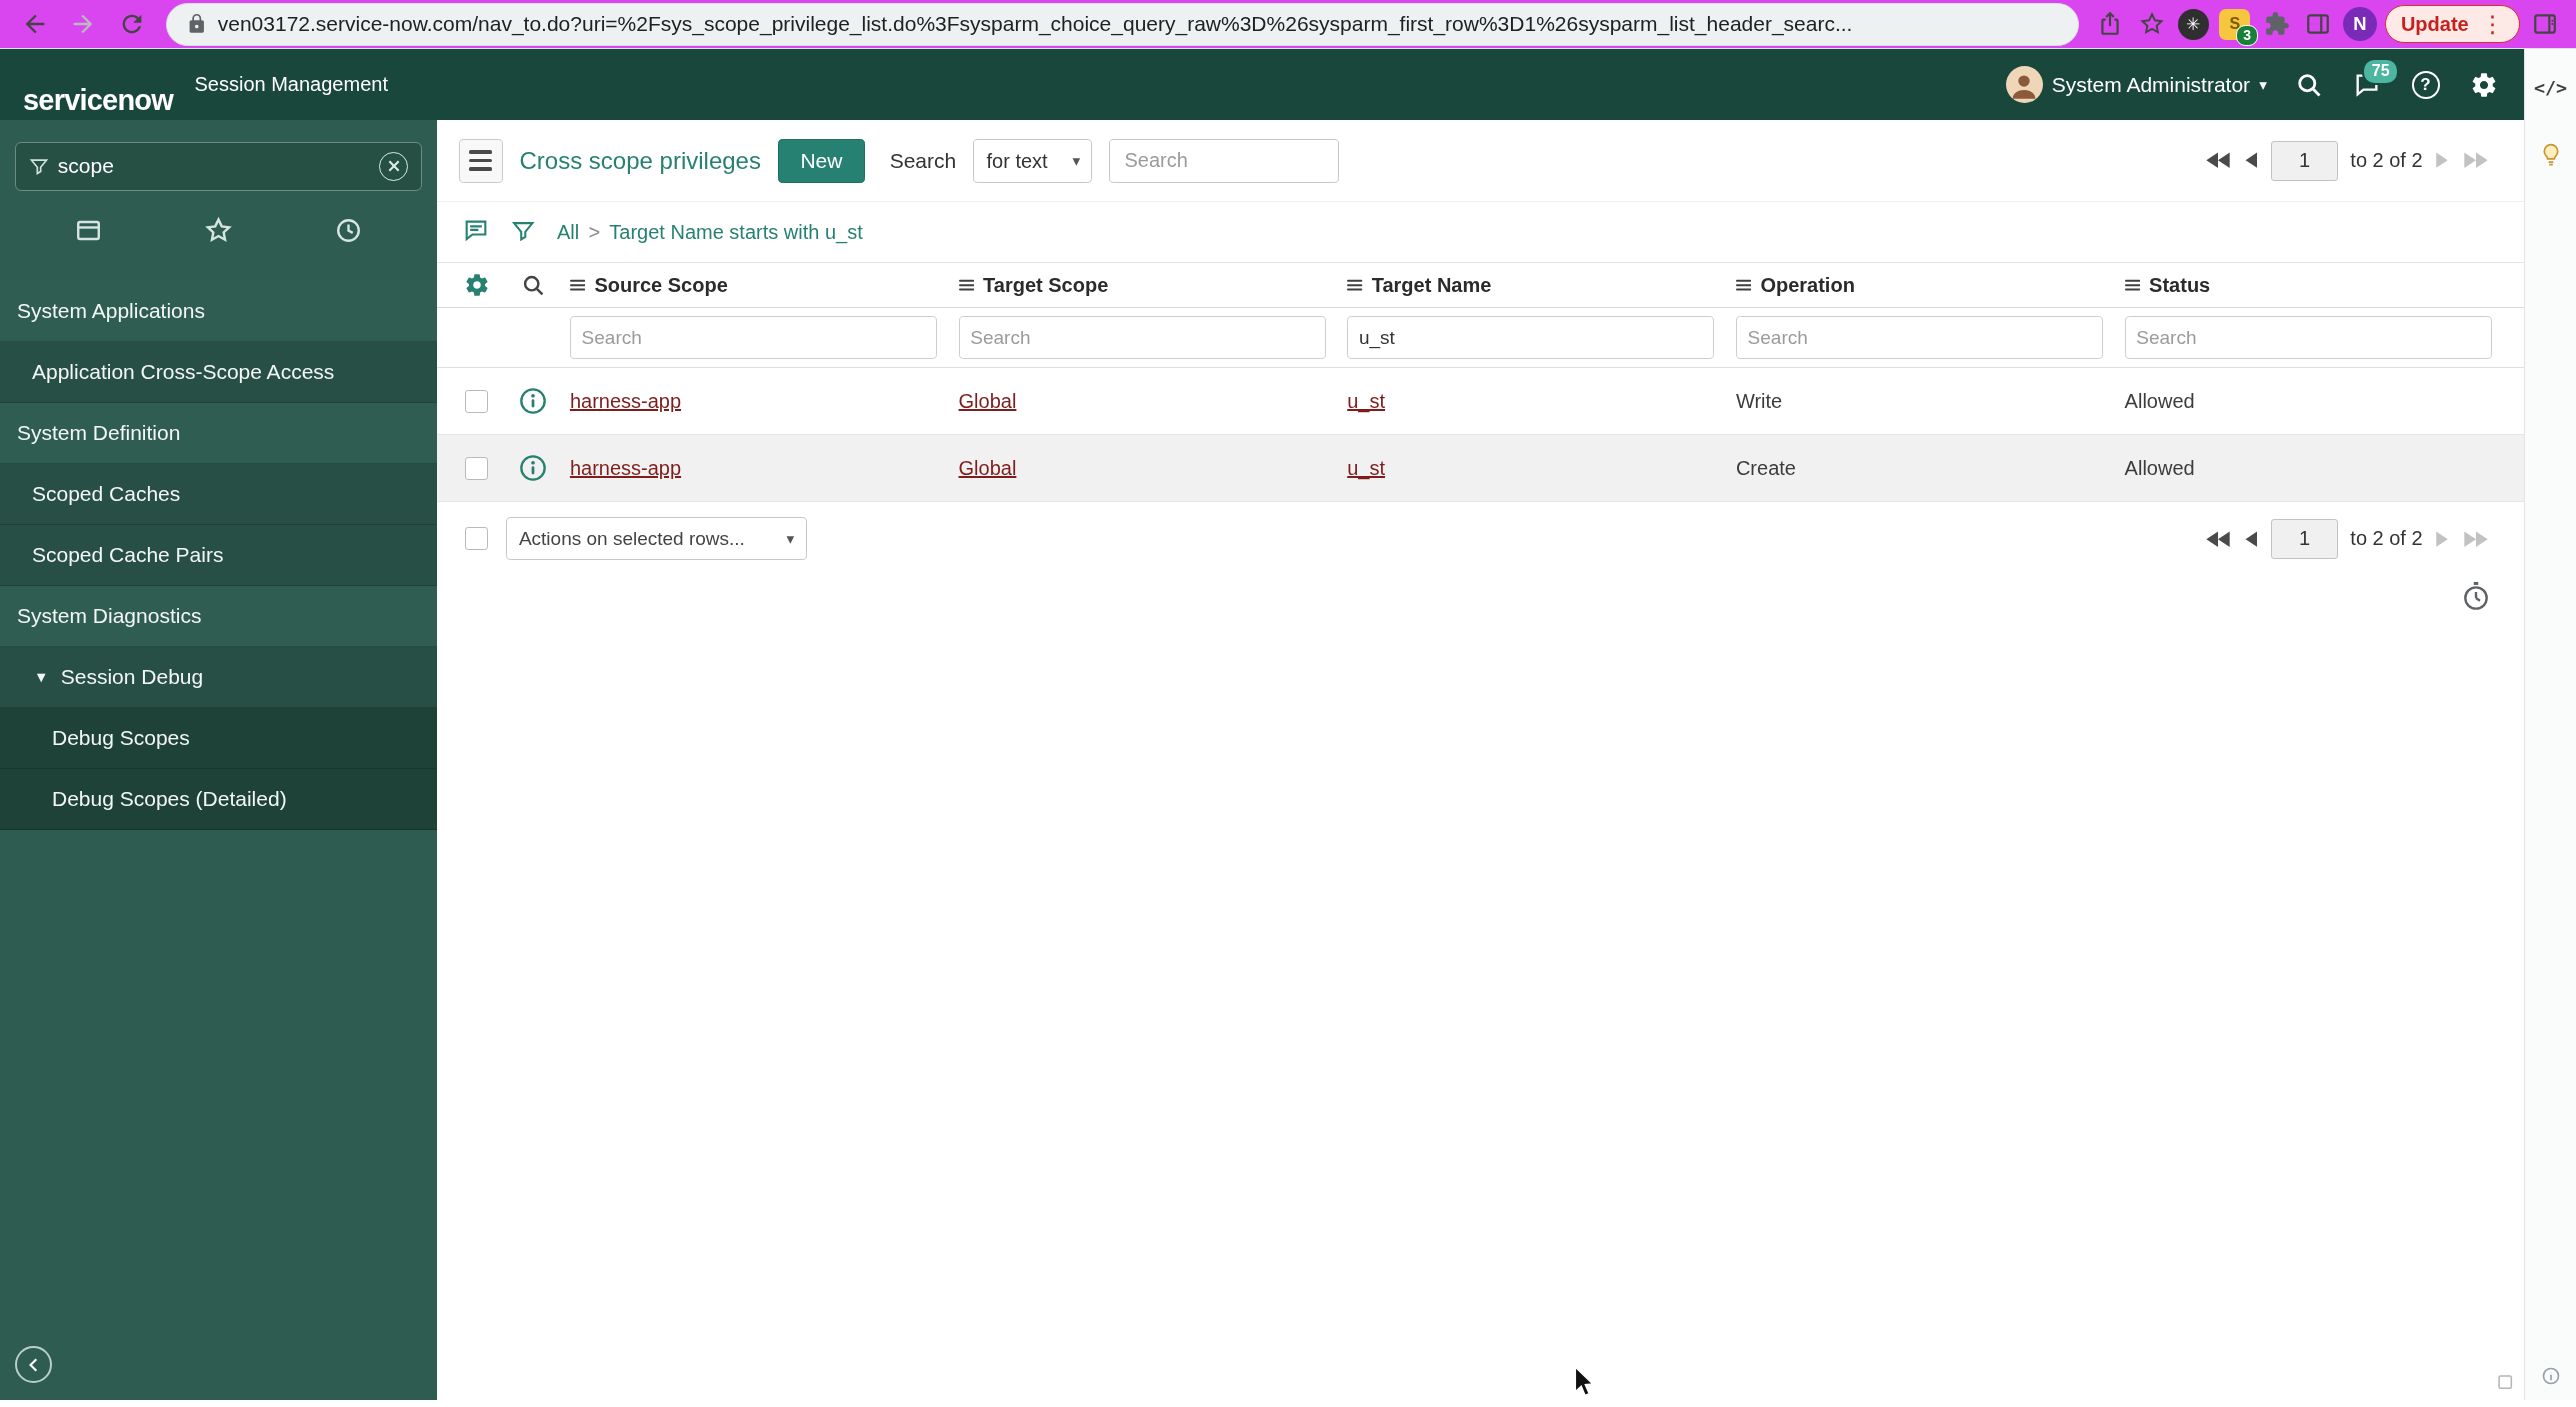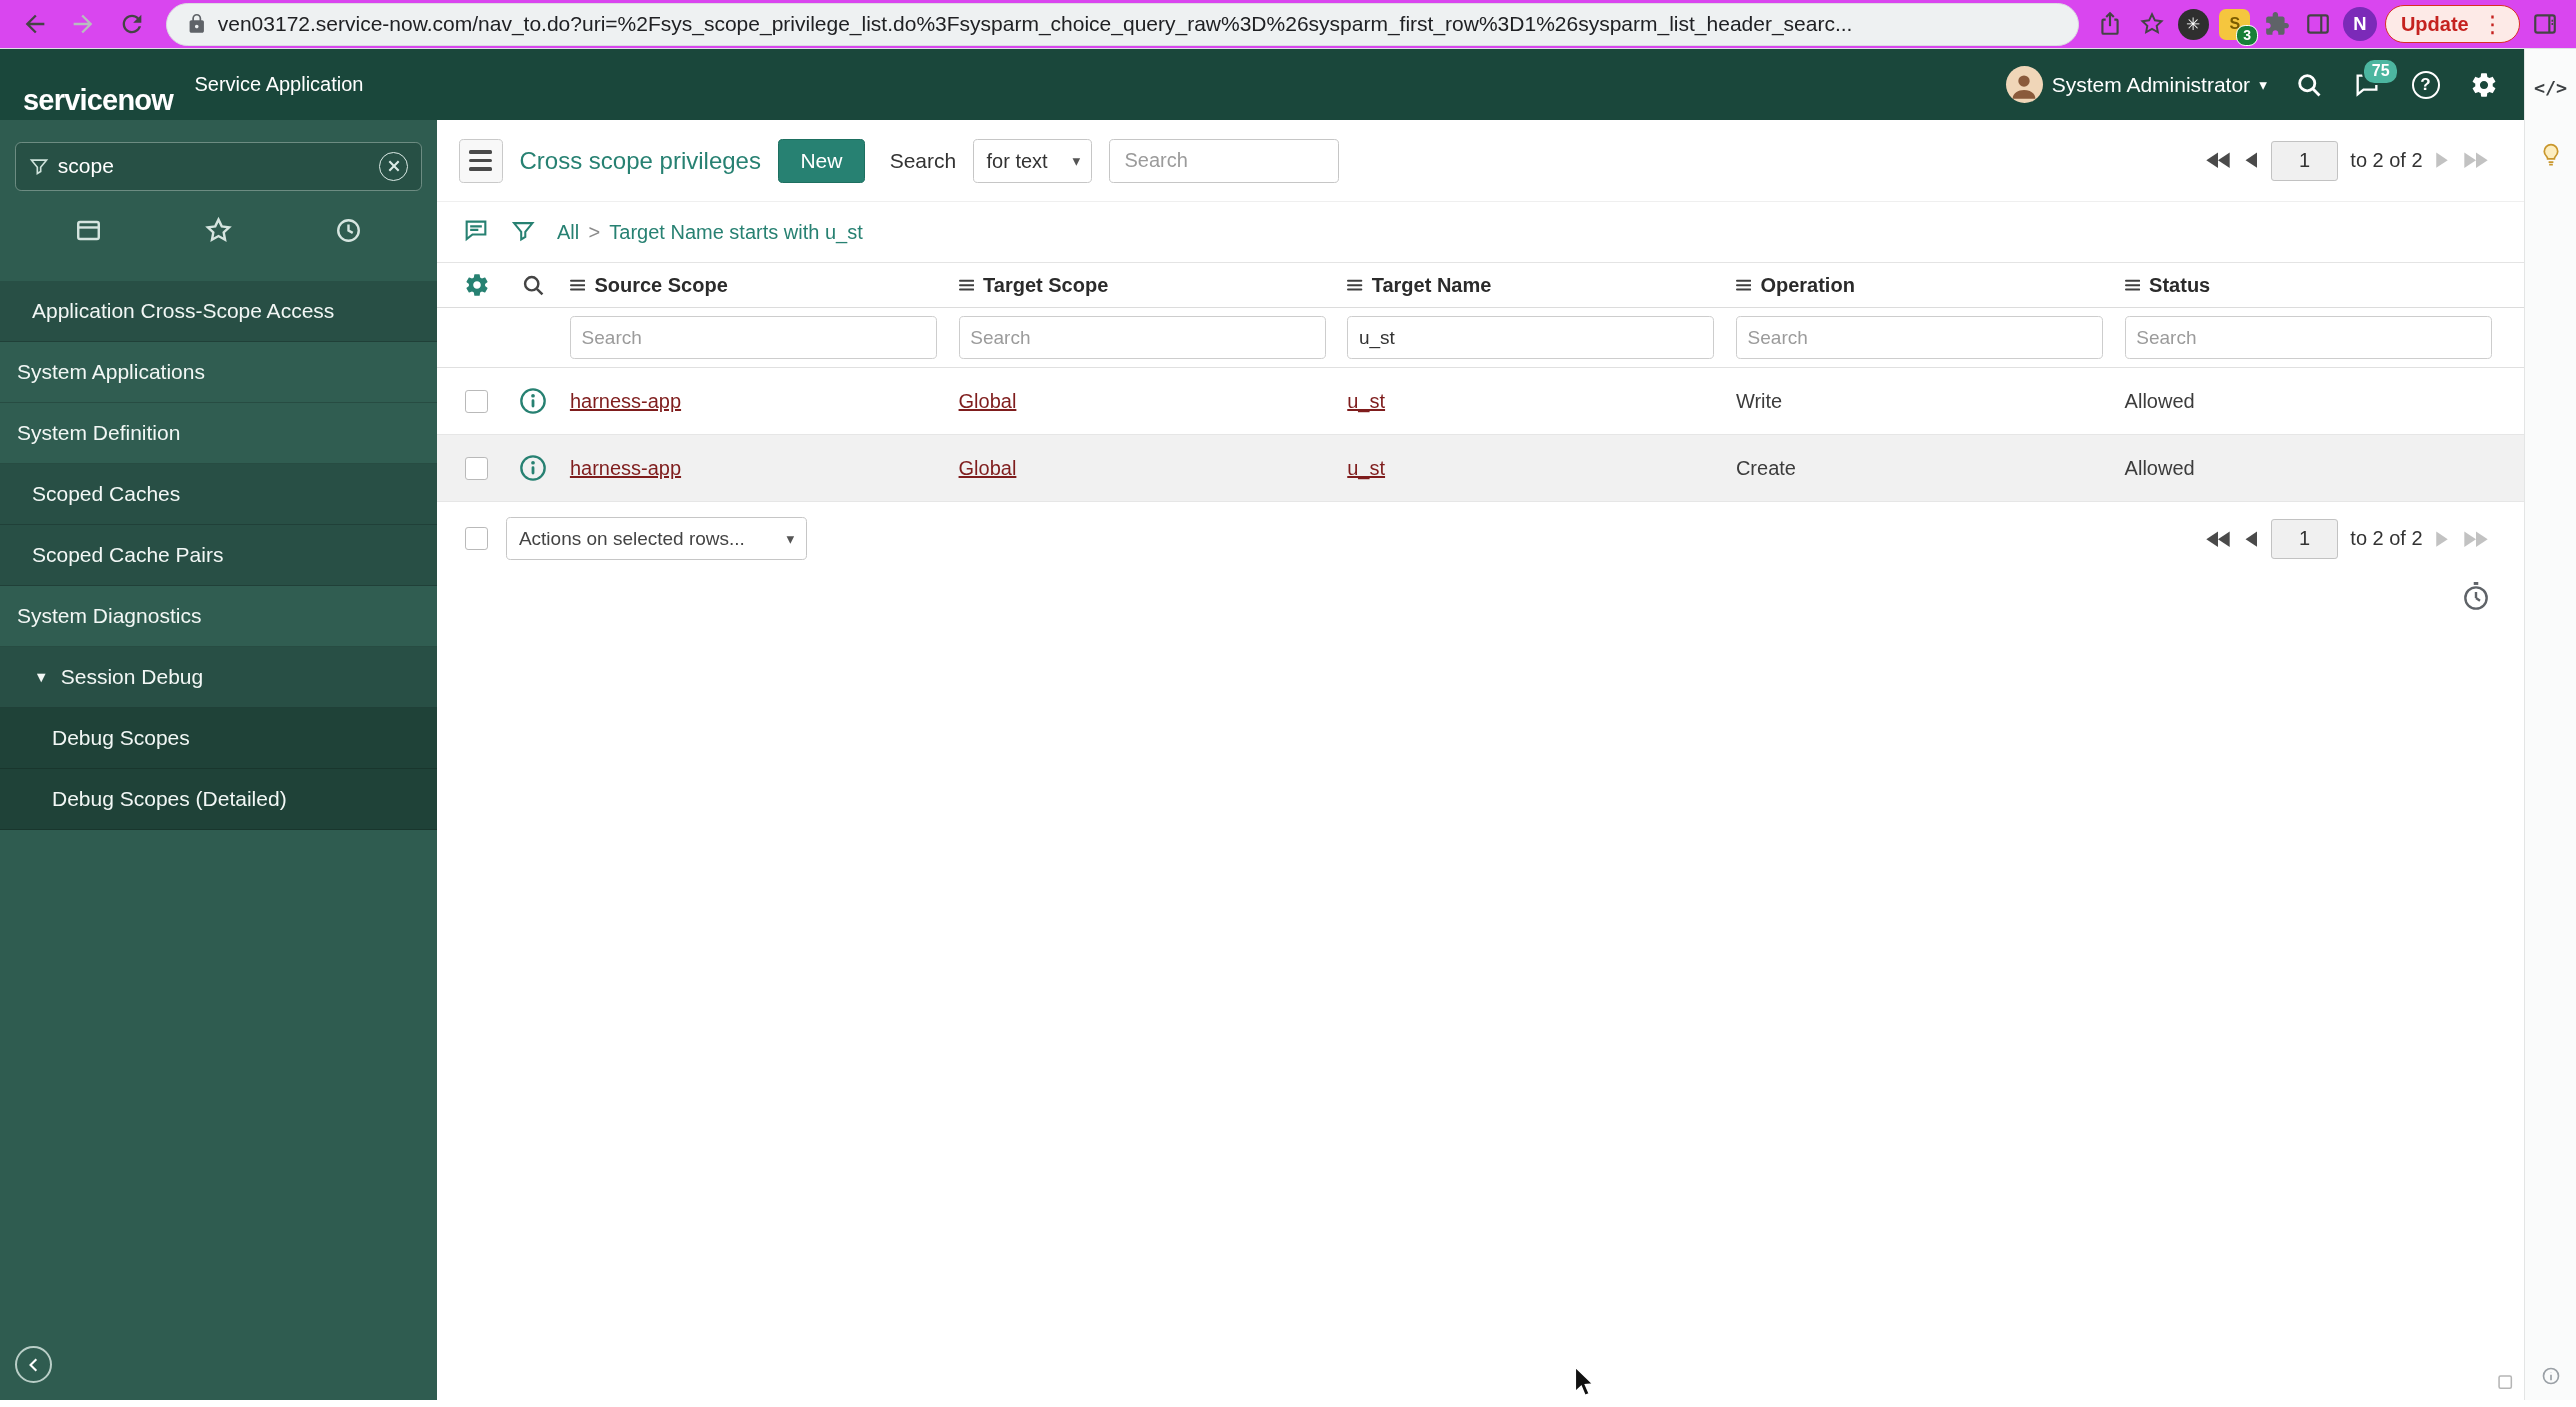--- a/index.html
+++ b/index.html
@@ -182,21 +182,21 @@
         <path d="M18 9h1.5M18 12h1.5"></path>
       </svg>
   </div>
 </div>
 
 <div class="app">
   <div class="main-col">
 
     <div class="sn-header">
       <span class="sn-logo">servicenow</span>
-      <span class="sn-product">Service Application</span>
+      <span class="sn-product">Session Management</span>
       <div class="sn-right">
         <div class="sn-user">
           <span class="sn-avatar">
             <svg viewBox="0 0 24 24">
                 <circle cx="12" cy="8.5" r="4" fill="#8a5a3b"></circle>
                 <path d="M4 21c0-4.2 4-6.2 8-6.2s8 2 8 6.2z" fill="#8a5a3b"></path>
               </svg>
           </span>
           <span>System Administrator</span>
           <span class="sn-caret">▾</span>
@@ -253,25 +253,25 @@
               </svg>
           </span>
           <span class="side-tab">
             <svg viewBox="0 0 24 24" fill="none" stroke="currentColor" stroke-width="2">
                 <circle cx="12" cy="12" r="8.5"></circle>
                 <path d="M12 7v5l3.5 2"></path>
               </svg>
           </span>
         </div>
         <div class="nav-list">
+          <div class="nav-row t-section">
+              <span>System Applications</span>
+            </div>
           <div class="nav-row t-item">
               <span>Application Cross-Scope Access</span>
-            </div>
-          <div class="nav-row t-section">
-              <span>System Applications</span>
             </div>
           <div class="nav-row t-section">
               <span>System Definition</span>
             </div>
           <div class="nav-row t-item">
               <span>Scoped Caches</span>
             </div>
           <div class="nav-row t-item">
               <span>Scoped Cache Pairs</span>
             </div>

